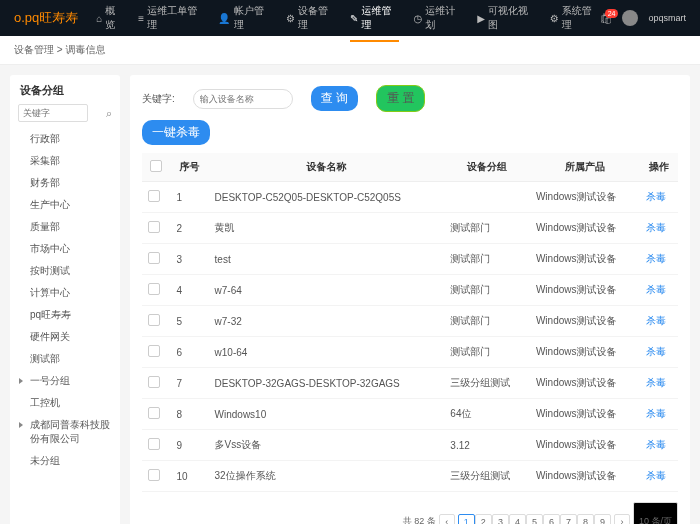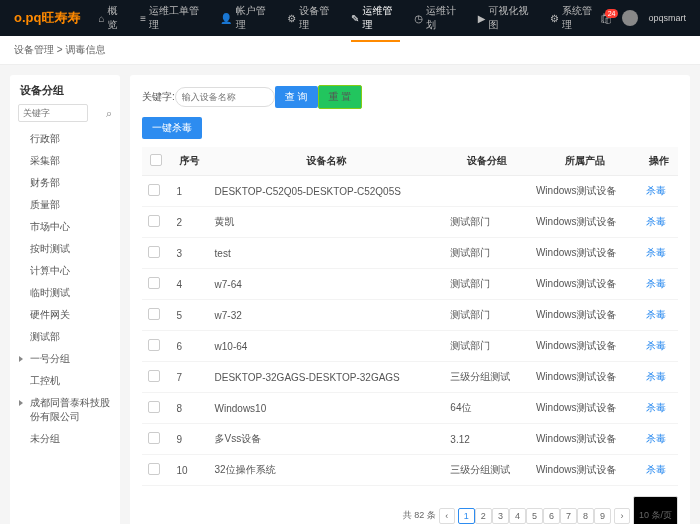--- a/index.html
+++ b/index.html
@@ -1,42 +1,42 @@
 <!DOCTYPE html>
 <html><head>
 <meta charset="utf-8">
 <style>
 *{margin:0;padding:0;box-sizing:border-box;font-family:"Microsoft YaHei",Arial,sans-serif}
 body{background:#f5f5f5;font-size:10px;color:#333}
 .topbar{background:#0e161f;height:36px;display:flex;align-items:center;padding:0 14px;color:#bbb}
-.logo{color:#ff8a00;font-weight:bold;font-size:13px;margin-right:18px}
+.logo{color:#ff8a00;font-weight:normal;font-size:13px;margin-right:18px}
 .nav{display:flex;gap:14px;flex:1}
 .nav-item{display:flex;align-items:center;gap:3px;cursor:pointer;font-size:10px;color:#bbb}
 .nav-item.active{color:#fff;border-bottom:2px solid #ff8a00;padding-bottom:8px;margin-bottom:-10px}
 .nav-item .ic{font-size:10px}
 .top-right{display:flex;align-items:center;gap:10px}
 .badge{position:relative}
 .badge-dot{position:absolute;top:-4px;right:-6px;background:#ff3b30;color:#fff;font-size:7px;border-radius:7px;padding:0 3px;line-height:9px}
 .avatar{width:16px;height:16px;background:#888;border-radius:50%}
 .user{color:#ccc;font-size:9px}
 .breadcrumb{background:#fff;padding:7px 14px;font-size:10px;color:#666;border-bottom:1px solid #eee}
 .main{display:flex;padding:10px;gap:10px}
 .sidebar{width:110px;background:#fff;padding:8px 6px;border-radius:3px}
 .side-title{font-size:11px;font-weight:bold;margin-bottom:6px;padding-left:4px}
 .search-row{display:flex;align-items:center;gap:18px;margin-bottom:6px;padding:0 2px}
 .side-search{flex:1;border:1px solid #ddd;border-radius:2px;padding:2px 4px;font-size:9px;height:18px;width:70px;color:#bbb}
 .search-ic{color:#888;cursor:pointer;font-size:11px}
 .tree{list-style:none}
 .tree li{padding:4px 2px 4px 14px;font-size:10px;color:#555;cursor:pointer;position:relative}
 .tree li.branch::before{content:"";position:absolute;left:3px;top:8px;border-left:4px solid #888;border-top:3px solid transparent;border-bottom:3px solid transparent}
 .content{flex:1;background:#fff;border-radius:3px;padding:10px 12px}
-.filter-row{display:flex;align-items:center;gap:0;margin-bottom:8px}
+.filter-row{display:flex;align-items:center;gap:18px;margin-bottom:8px}
 .label{font-size:10px;color:#555}
 .filter-input{border:1px solid #ddd;border-radius:10px;padding:3px 6px;font-size:9px;width:100px;height:20px;color:#bbb}
-.btn{border:none;padding:4px 10px;font-size:10px;border-radius:2px;cursor:pointer}
+.btn{border:none;padding:4px 10px;font-size:12px;border-radius:10px;cursor:pointer}
 .btn-primary{background:#2d8cf0;color:#fff}
 .btn-plain{background:#22c55e;color:#555;border:1px solid #84cc16}
 .btn-action{background:#2d8cf0;color:#fff;padding:4px 10px}
 .action-row{margin-bottom:8px}
 table{width:100%;border-collapse:collapse;font-size:10px}
 th{text-align:center;padding:7px 6px;color:#333;font-weight:600;border-bottom:1px solid #eee;background:#fafafa}
 td{padding:8px 6px;border-bottom:1px solid #f3f3f3;color:#555}
 .ck{width:12px;height:12px;border:1px solid #ccc;display:inline-block;border-radius:2px;background:#fff}
 .link{color:#2d8cf0;cursor:pointer}
 .pager{display:flex;justify-content:flex-end;align-items:center;gap:3px;margin-top:10px;font-size:9px;color:#666}
@@ -96,25 +96,26 @@
   <div class="sidebar">
     <div class="side-title">设备分组</div>
     <div class="search-row">
       <input class="side-search" placeholder="关键字" style="">
       <span class="search-ic">⌕</span>
     </div>
     <ul class="tree" id="tree">
         <li class="">行政部</li>
         <li class="">采集部</li>
         <li class="">财务部</li>
+        <li class="">生产中心</li>
         <li class="">质量部</li>
         <li class="">市场中心</li>
         <li class="">按时测试</li>
         <li class="">计算中心</li>
-        <li class="">临时测试</li>
+        <li class="">pq旺寿寿</li>
         <li class="">硬件网关</li>
         <li class="">测试部</li>
         <li class="branch">一号分组</li>
         <li class="">工控机</li>
         <li class="branch">成都同普泰科技股份有限公司</li>
         <li class="">未分组</li>
       </ul>
   </div>
 
   <div class="content">

